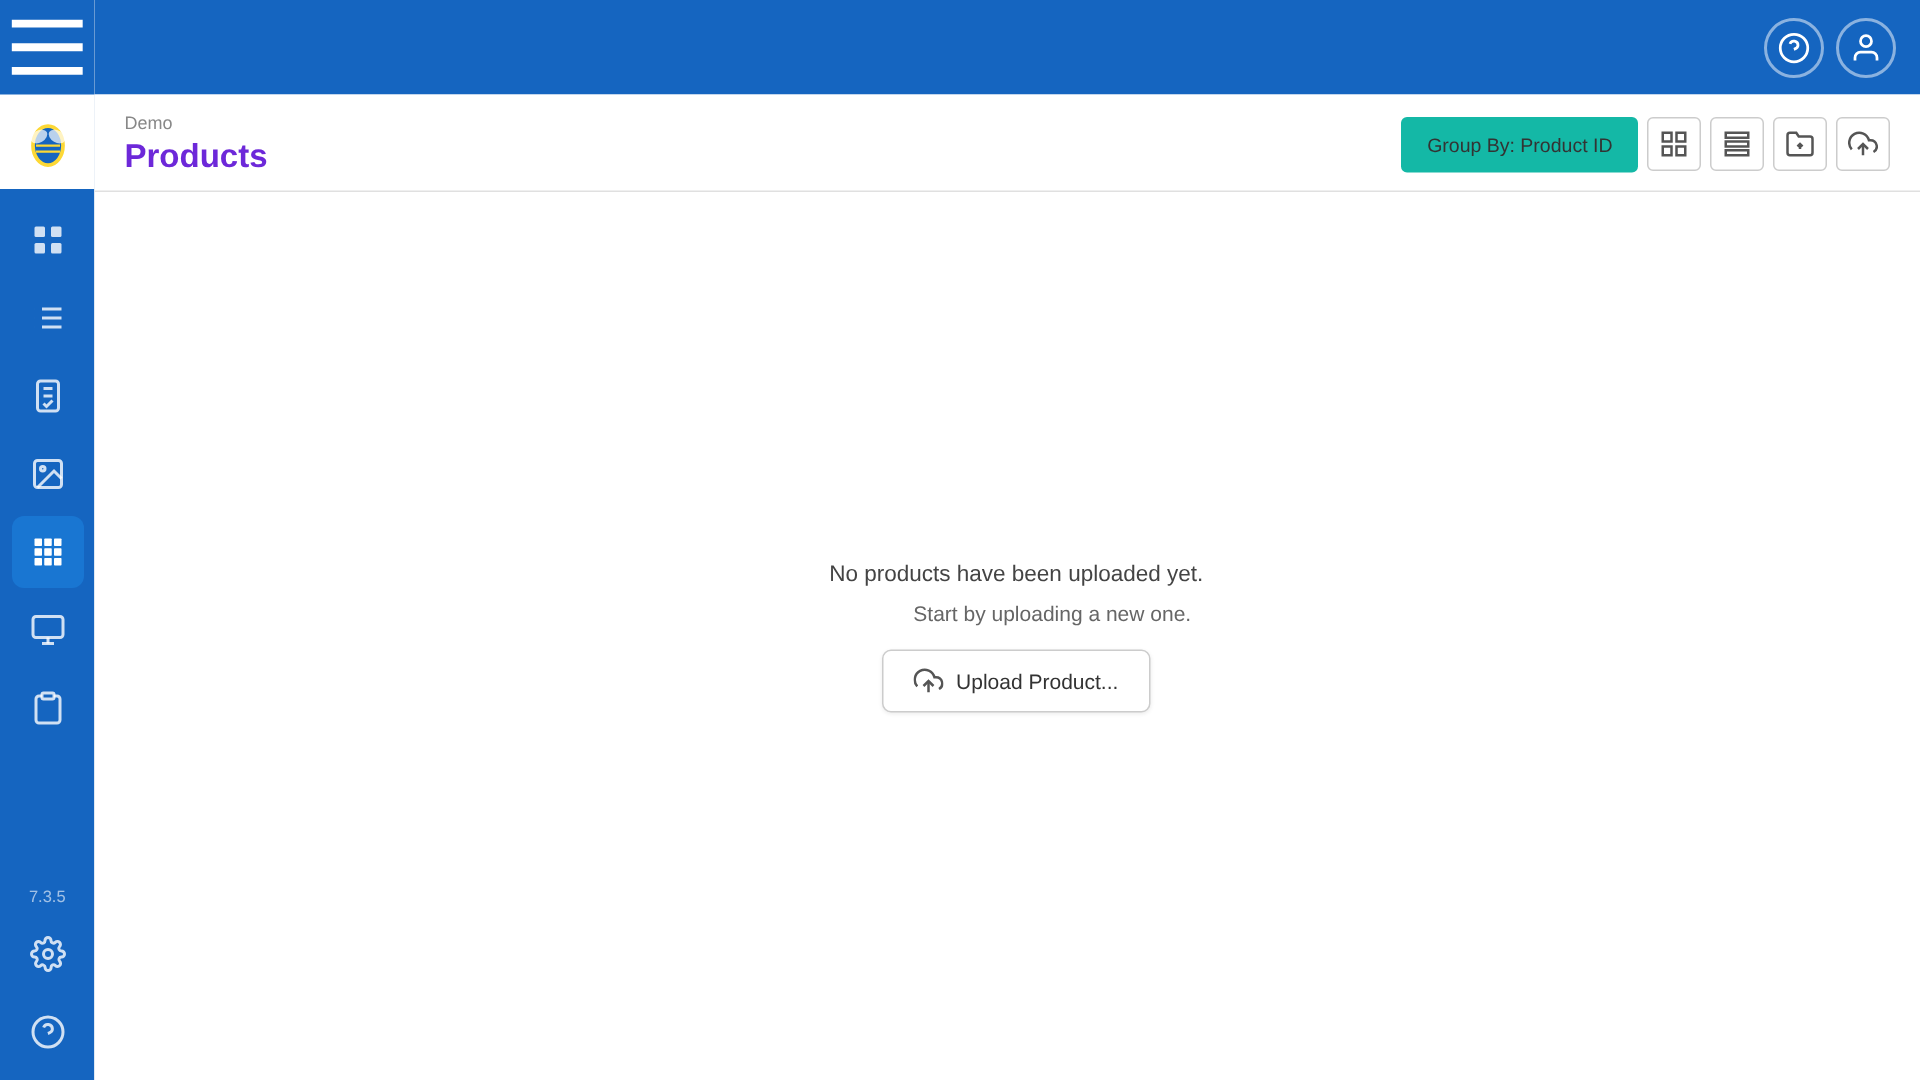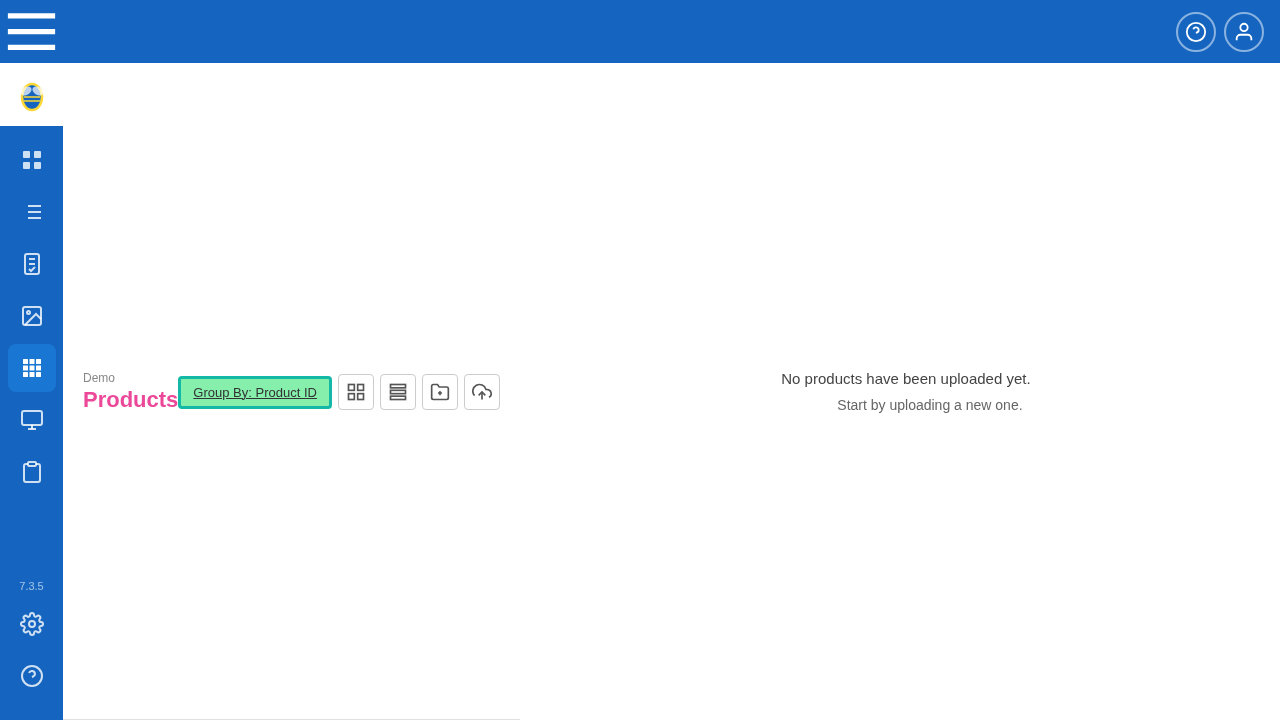--- a/index.html
+++ b/index.html
@@ -52,21 +52,21 @@
       color: rgba(255,255,255,0.8);
       transition: background 0.2s;
     }
     .sidebar-item.active { background: #1976d2; color: white; }
     .sidebar-item svg { width: 24px; height: 24px; }
     .sidebar-bottom {
       display: flex;
       flex-direction: column;
       align-items: center;
       gap: 4px;
-      padding-bottom: 20px;
+      padding-bottom: 8px;
     }
     .sidebar-version {
       color: rgba(255,255,255,0.6);
       font-size: 11px;
       margin-bottom: 4px;
     }
 
     
     .main {
       flex: 1;
@@ -124,55 +124,54 @@
       align-items: center;
       justify-content: center;
       cursor: pointer;
     }
     .topbar-icon-btn svg { width: 22px; height: 22px; }
 
     
     .content {
       flex: 1;
       display: flex;
-      flex-direction: row;
+      flex-direction: column;
       background: white;
       margin: 0;
     }
     .content-header {
       padding: 12px 20px 10px 20px;
       border-bottom: 1px solid #e0e0e0;
       display: flex;
       align-items: center;
       justify-content: space-between;
     }
     .breadcrumb {
       font-size: 12px;
       color: #888;
     }
     .page-title {
       font-size: 22px;
       font-weight: 600;
-      color: #ec4899;
+      color: #6d28d9;
       margin-top: 2px;
     }
     .toolbar {
       display: flex;
       align-items: center;
       gap: 6px;
     }
     .group-by-btn {
-      border: 3px solid #14b8a6;
-      background: #86efac;
+      border: 5px solid #14b8a6;
+      background: #14b8a6;
       border-radius: 4px;
       padding: 6px 12px;
       font-size: 13px;
       cursor: pointer;
       color: #333;
-      text-decoration: underline;
     }
     .toolbar-icon-btn {
       width: 36px;
       height: 36px;
       border: 1px solid #ccc;
       background: white;
       border-radius: 4px;
       display: flex;
       align-items: center;
       justify-content: center;
@@ -385,15 +384,23 @@
               <line x1="12" y1="12" x2="12" y2="21"></line>
             <path d="M20.39 18.39A5 5 0 0 0 18 9h-1.26A8 8 0 1 0 3 16.3"></path>
           </svg>
         </button>
       </div>
     </div>
 
     <div class="empty-state">
       <div class="empty-state-text1">No products have been uploaded yet.</div>
       <div class="empty-state-text2">Start by uploading a new one.</div>
+      <button class="upload-btn">
+        <svg viewBox="0 0 24 24" fill="none" stroke="currentColor" stroke-width="2">
+          <polyline points="16 16 12 12 8 16"></polyline>
+            <line x1="12" y1="12" x2="12" y2="21"></line>
+          <path d="M20.39 18.39A5 5 0 0 0 18 9h-1.26A8 8 0 1 0 3 16.3"></path>
+        </svg>
+        <span>Upload Product...</span>
+      </button>
     </div>
   </div>
 </div>
 
 </body></html>

